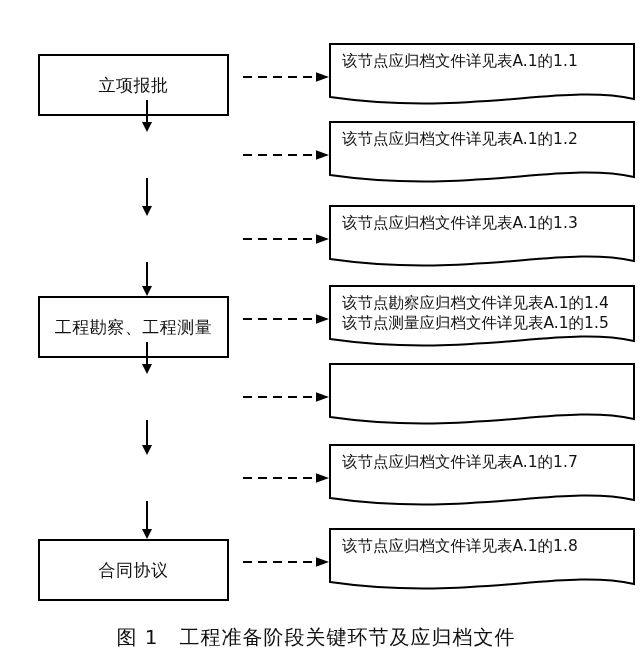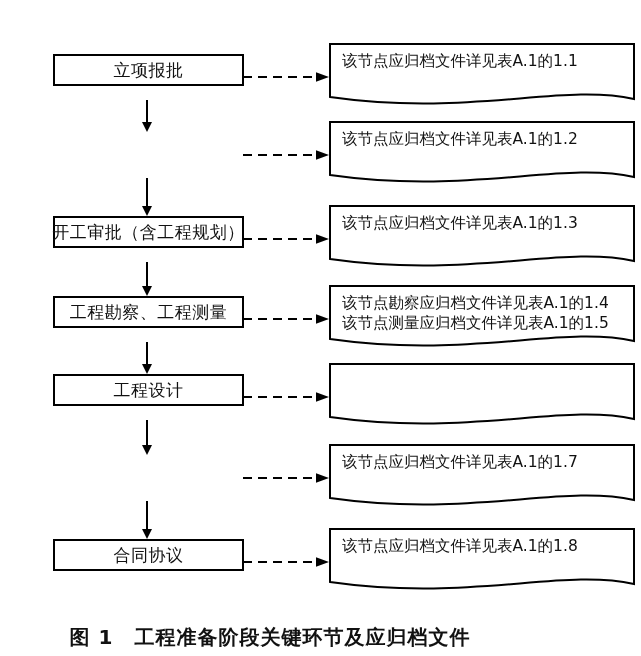--- a/index.html
+++ b/index.html
@@ -6,21 +6,21 @@
   .canvas {
     position:relative; width:641px; height:656px; background:#ffffff;
     color:#111; font-family:"DejaVu Sans","Liberation Sans",sans-serif;
     overflow:hidden;
   }
   .row { position:absolute; left:0; width:641px; height:72px; }
   .r1{top:43px} .r2{top:121px} .r3{top:205px} .r4{top:285px}
   .r5{top:363px} .r6{top:444px} .r7{top:528px}
 
   .box {
-    position:absolute; left:53px; top:11px; width:191px; height:32px;
+    position:absolute; left:38px; top:11px; width:191px; height:62px;
     border:2px solid #000; box-sizing:border-box; background:#fff;
     display:flex; align-items:center; justify-content:center;
     font-size:17px; white-space:nowrap; letter-spacing:0.5px;
   }
 
   .harrow { position:absolute; left:243px; top:28px; width:86px; height:12px; }
 
   .doc { position:absolute; left:329px; top:0; width:292px; height:72px; }
   .doc svg.outline { position:absolute; left:0; top:0; }
   .doc-text {
@@ -36,21 +36,21 @@
     width:1.6px; background:#000;
   }
   .vconn::after {
     content:""; position:absolute; left:0; bottom:0; width:0; height:0;
     border-left:5px solid transparent; border-right:5px solid transparent;
     border-top:10px solid #000;
   }
 
   .caption {
     position:absolute; top:624px; left:0; width:540px; text-align:center;
-    font-weight:bold; font-size:20px; letter-spacing:1px; white-space:pre;
+    font-weight:normal; font-size:20px; letter-spacing:1px; white-space:pre;padding-left:46px;
   }
 </style>
 </head>
 <body>
 
 <div class="canvas">
 
   <div class="row r1">
     <div class="box">
       <span>立项报批</span>
@@ -80,23 +80,20 @@
         <path d="M1,1 L305,1 L305,56 C232,40 140,74 1,54 Z" fill="#fff" stroke="#000" stroke-width="2"></path>
       </svg>
       <div class="doc-text">
         <div>该节点应归档文件详见表A.1的1.2</div>
         <div></div>
       </div>
     </div>
   </div>
 
   <div class="row r3">
-    <div class="box">
-      <span>开工审批（含工程规划）</span>
-    </div>
     <svg class="harrow" width="86" height="12" viewBox="0 0 86 12">
       <line x1="0" y1="6" x2="73" y2="6" stroke="#000" stroke-width="1.8" stroke-dasharray="9 6"></line>
       <path d="M73,1.2 L86,6 L73,10.8 Z" fill="#000"></path>
     </svg>
     <div class="doc">
       <svg class="outline" width="306" height="72" viewBox="0 0 306 72">
         <path d="M1,1 L305,1 L305,56 C232,40 140,74 1,54 Z" fill="#fff" stroke="#000" stroke-width="2"></path>
       </svg>
       <div class="doc-text">
         <div>该节点应归档文件详见表A.1的1.3</div>
@@ -118,23 +115,20 @@
         <path d="M1,1 L305,1 L305,56 C232,40 140,74 1,54 Z" fill="#fff" stroke="#000" stroke-width="2"></path>
       </svg>
       <div class="doc-text">
         <div>该节点勘察应归档文件详见表A.1的1.4</div>
         <div>该节点测量应归档文件详见表A.1的1.5</div>
       </div>
     </div>
   </div>
 
   <div class="row r5">
-    <div class="box">
-      <span>工程设计</span>
-    </div>
     <svg class="harrow" width="86" height="12" viewBox="0 0 86 12">
       <line x1="0" y1="6" x2="73" y2="6" stroke="#000" stroke-width="1.8" stroke-dasharray="9 6"></line>
       <path d="M73,1.2 L86,6 L73,10.8 Z" fill="#000"></path>
     </svg>
     <div class="doc">
       <svg class="outline" width="306" height="72" viewBox="0 0 306 72">
         <path d="M1,1 L305,1 L305,56 C232,40 140,74 1,54 Z" fill="#fff" stroke="#000" stroke-width="2"></path>
       </svg>
     </div>
   </div>

